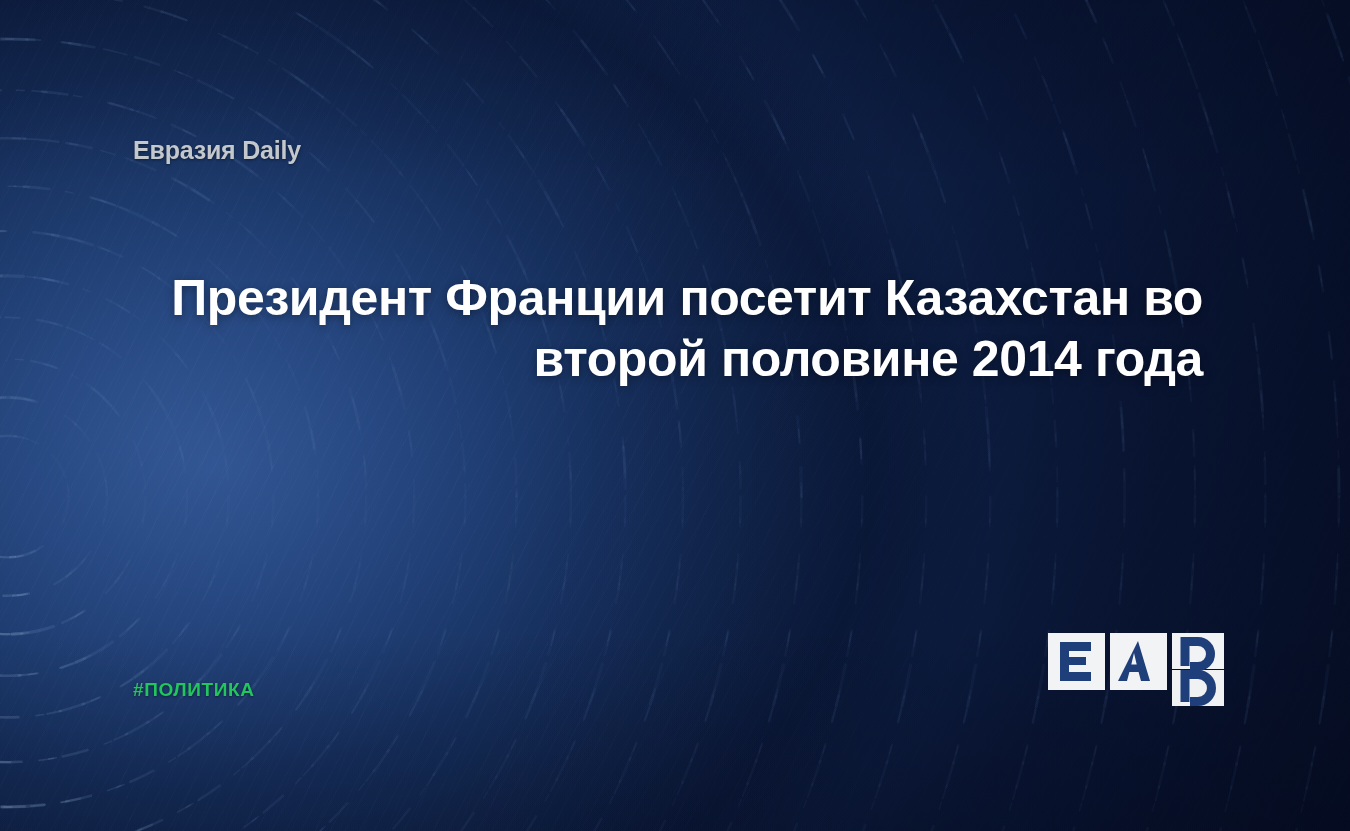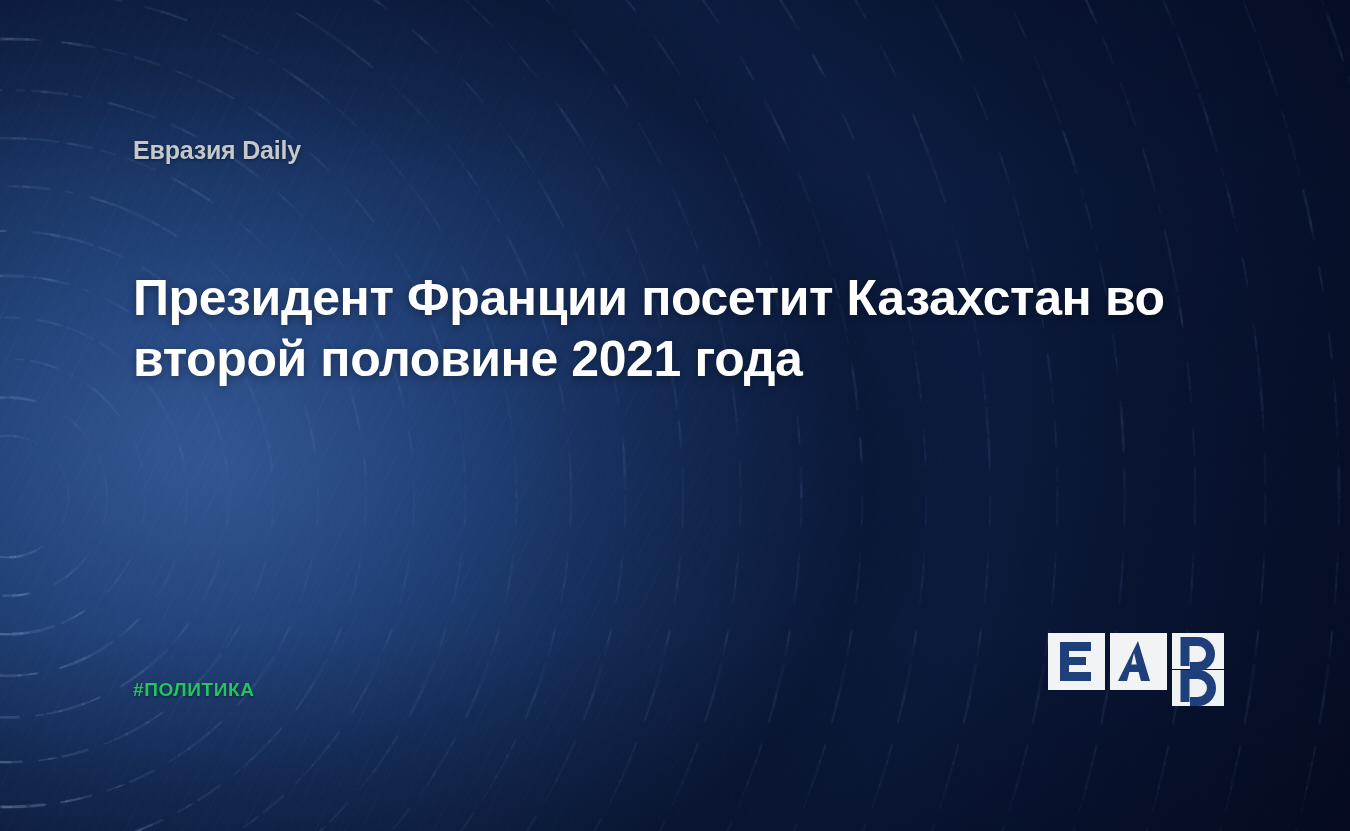--- a/index.html
+++ b/index.html
@@ -73,20 +73,21 @@
     mask-image: radial-gradient(ellipse 900px 760px at 16% 54%, rgba(0,0,0,1) 0%, rgba(0,0,0,0.75) 45%, rgba(0,0,0,0.35) 75%, rgba(0,0,0,0.18) 100%);
     -webkit-mask-image: radial-gradient(ellipse 900px 760px at 16% 54%, rgba(0,0,0,1) 0%, rgba(0,0,0,0.75) 45%, rgba(0,0,0,0.35) 75%, rgba(0,0,0,0.18) 100%);
   }
 
   
   .content {
     position: relative;
     z-index: 5;
     width: 100%;
     height: 100%;
+    text-align: right;
   }
 
   .brand {
     position: absolute;
     left: 133px;
     top: 136px;
     font-size: 25px;
     font-weight: 700;
     letter-spacing: -0.2px;
     color: #c3c8cd;
@@ -191,21 +192,21 @@
     </svg>
   </div>
 
   <div class="streaks"></div>
   <div class="sky-vignette"></div>
 
   <div class="content">
 
     <div class="brand">Евразия Daily</div>
 
-    <h1 class="headline">Президент Франции посетит Казахстан во второй половине 2021 года</h1>
+    <h1 class="headline">Президент Франции посетит Казахстан во второй половине 2014 года</h1>
 
     <div class="tag">#ПОЛИТИКА</div>
 
     <div class="logo">
       <svg viewBox="0 0 180 84" aria-hidden="true">
 
         <rect x="2" y="7" width="57" height="57" fill="#f2f3f4"></rect>
         <rect x="64" y="7" width="57" height="57" fill="#f2f3f4"></rect>
         <rect x="126" y="7" width="52" height="36" fill="#f2f3f4"></rect>
         <rect x="126" y="44" width="52" height="36" fill="#f0f1f2"></rect>

